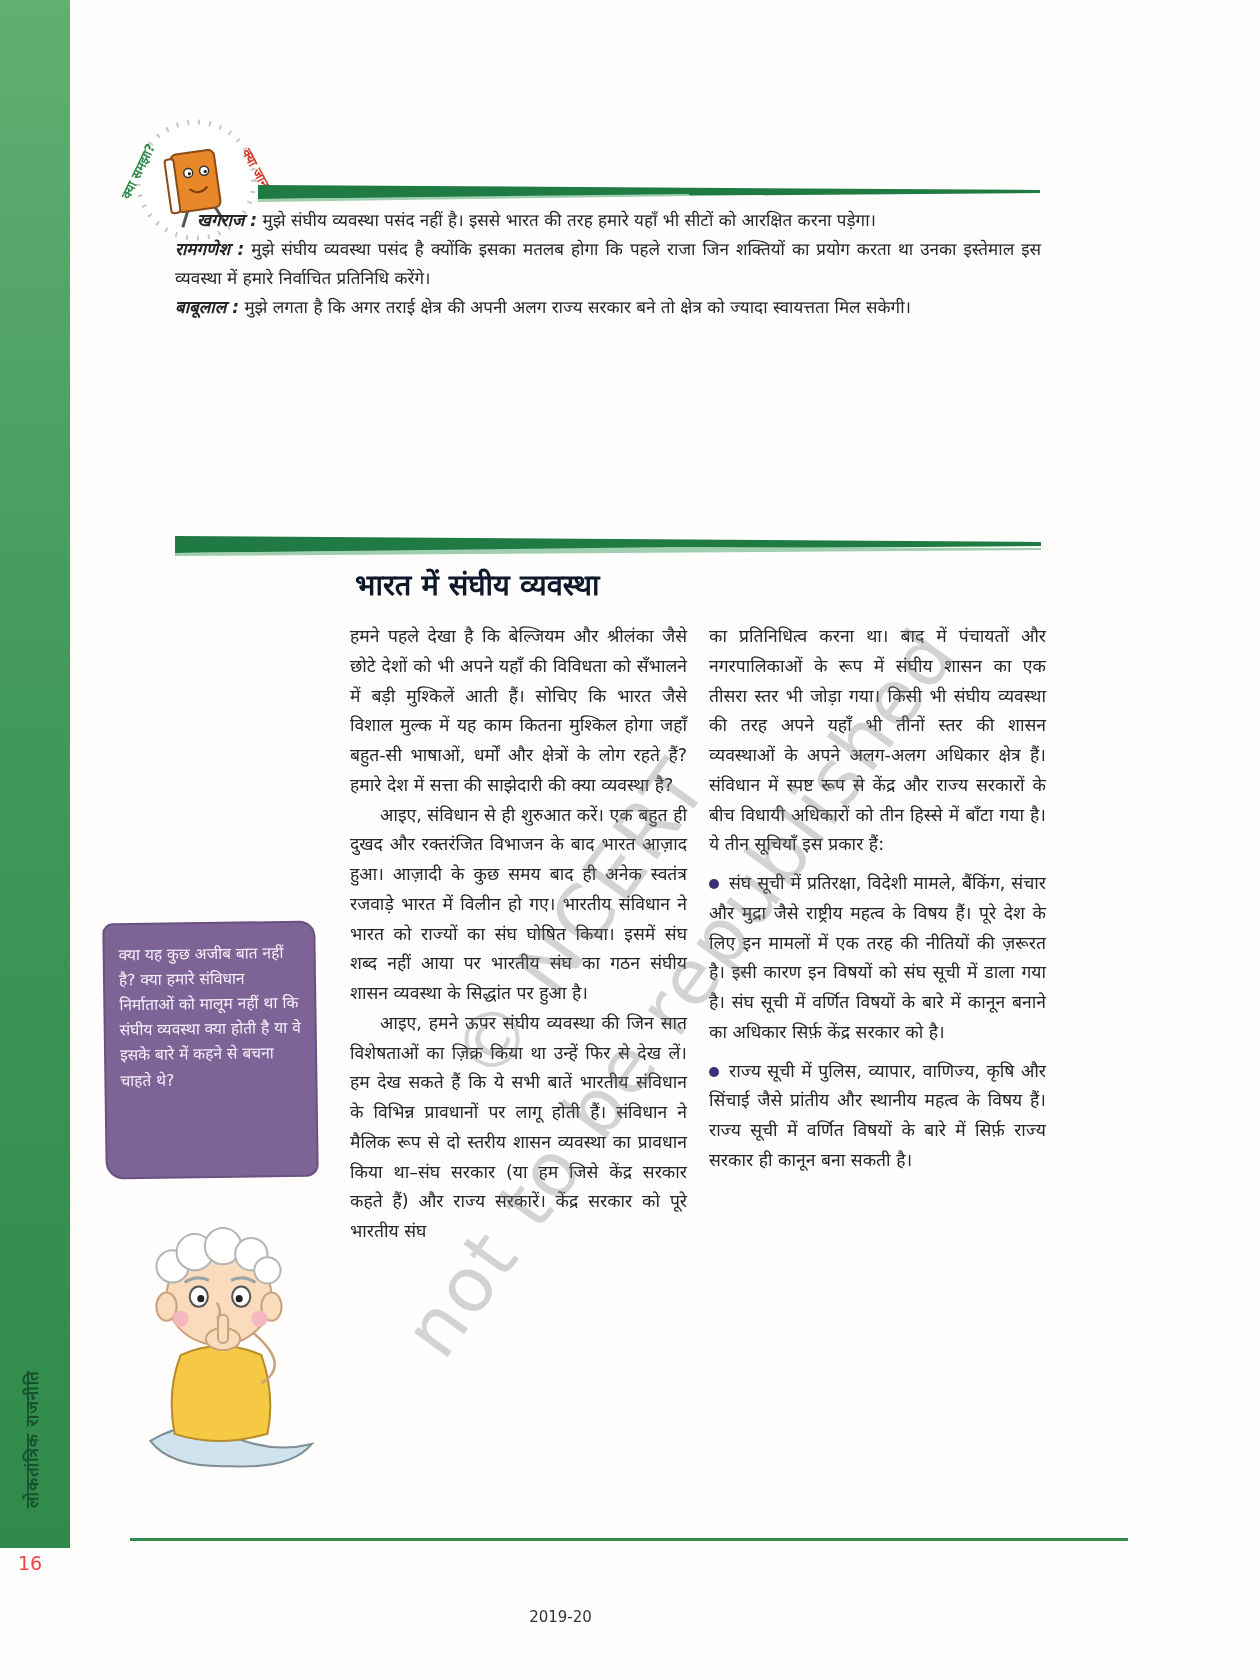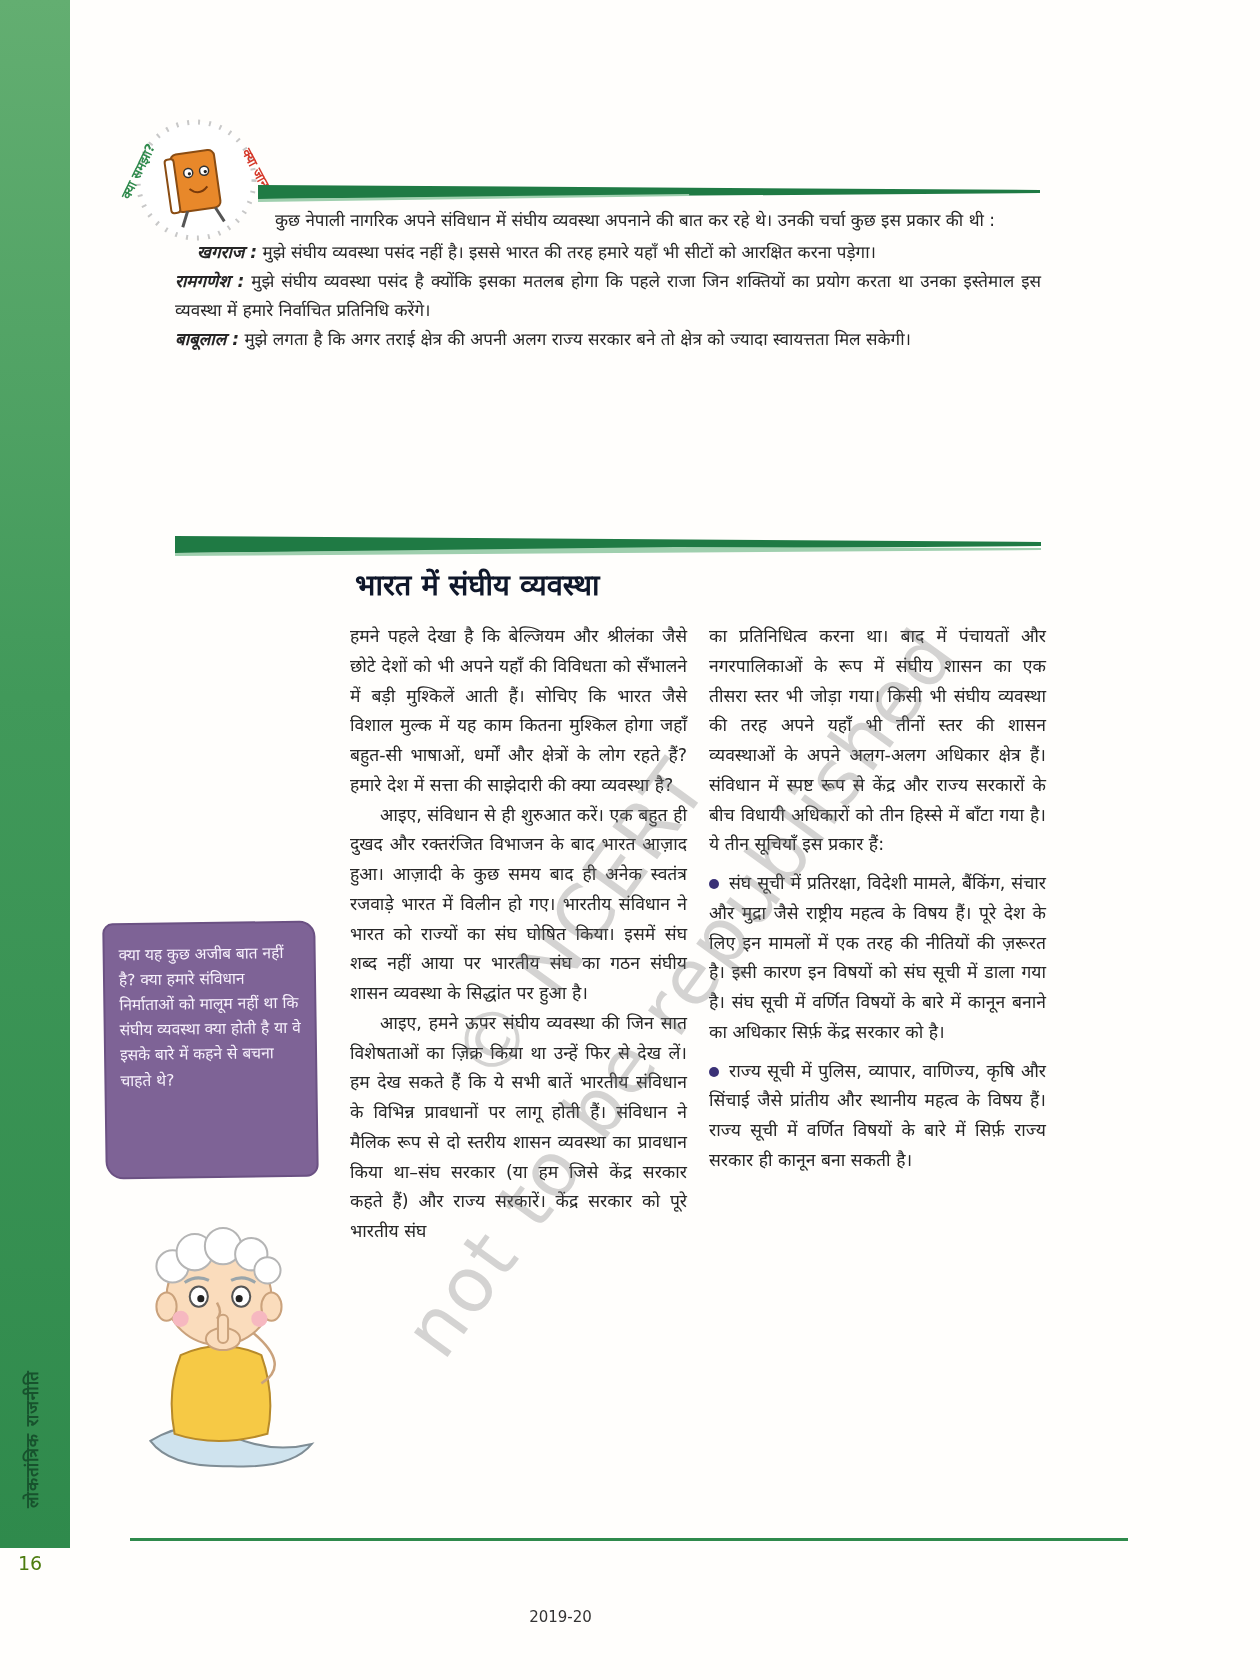--- a/index.html
+++ b/index.html
@@ -23,21 +23,21 @@
     background:linear-gradient(180deg,#63ae71 0%, #41995a 45%, #2f8a4c 100%);
   }
   .side-label {
     position:absolute; left:20px; top:1258px; height:250px;
     writing-mode:vertical-rl; transform:rotate(180deg);
     font-size:17px; font-weight:600; color:#17522d; letter-spacing:1px;
     white-space:nowrap;
   }
   .page-number {
     position:absolute; left:18px; top:1552px;
-    font-size:19px; color:#4d7c0f;
+    font-size:19px; color:#ef4444;
   }
 
   
   .logo { position:absolute; left:126px; top:110px; width:140px; height:140px; }
   .logo svg { width:140px; height:140px; display:block; }
   .logo-left {
     position:absolute; left:-18px; top:52px; transform:rotate(-64deg);
     color:#2f8a4c; font-size:13px; font-weight:bold; white-space:nowrap;
   }
   .logo-right {
@@ -129,21 +129,20 @@
     <span class="logo-left">क्या समझा?</span>
     <span class="logo-right">क्या जाना?</span>
   </div>
 
   <svg class="divider d1" viewBox="0 0 780 18" preserveAspectRatio="none">
     <polygon points="0,1 780,6 780,9 0,15" fill="#1f7a44"></polygon>
     <polygon points="0,15 430,10 430,12 0,18" fill="#9fcfae"></polygon>
   </svg>
 
   <div class="intro">
-    <p class="lead">कुछ नेपाली नागरिक अपने संविधान में संघीय व्यवस्था अपनाने की बात कर रहे थे। उनकी चर्चा कुछ इस प्रकार की थी :</p>
     <p class="dialogue first"><i>खगराज :</i> <span>मुझे संघीय व्यवस्था पसंद नहीं है। इससे भारत की तरह हमारे यहाँ भी सीटों को आरक्षित करना पड़ेगा।</span></p>
     <p class="dialogue"><i>रामगणेश :</i> <span>मुझे संघीय व्यवस्था पसंद है क्योंकि इसका मतलब होगा कि पहले राजा जिन शक्तियों का प्रयोग करता था उनका इस्तेमाल इस व्यवस्था में हमारे निर्वाचित प्रतिनिधि करेंगे।</span></p>
     <p class="dialogue"><i>बाबूलाल :</i> <span>मुझे लगता है कि अगर तराई क्षेत्र की अपनी अलग राज्य सरकार बने तो क्षेत्र को ज्यादा स्वायत्तता मिल सकेगी।</span></p>
   </div>
 
   <svg class="divider d2" viewBox="0 0 866 20" preserveAspectRatio="none">
     <polygon points="0,0 866,6 866,10 0,17" fill="#1f7a44"></polygon>
     <polygon points="0,17 500,11 866,12 866,14 0,20" fill="#9fcfae"></polygon>
   </svg>
 

